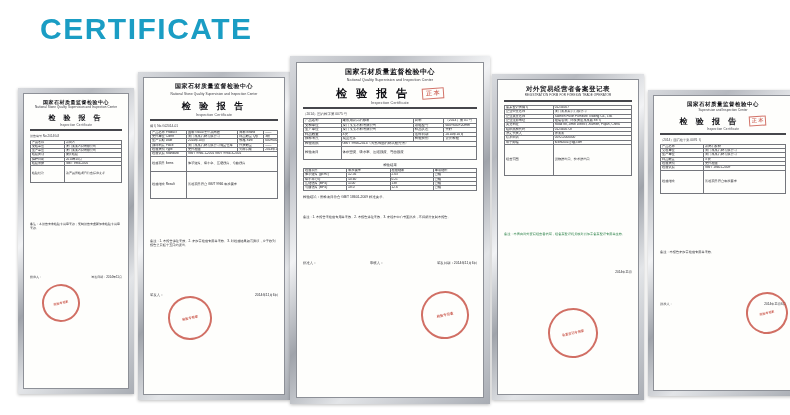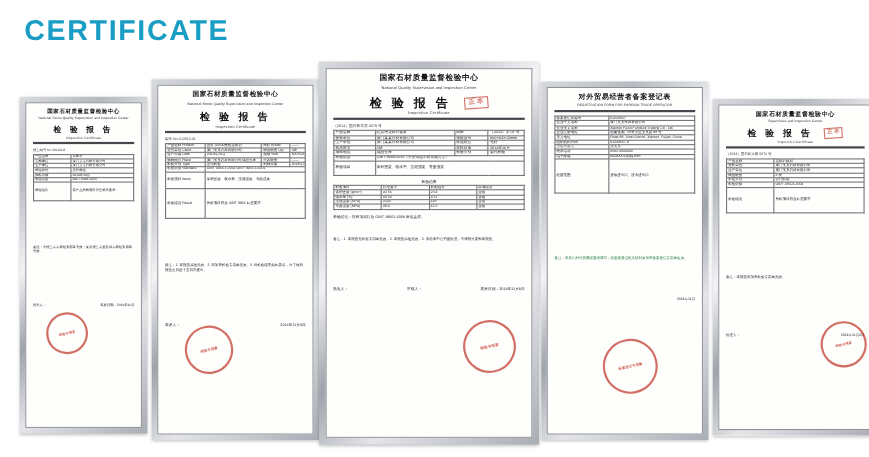--- a/index.html
+++ b/index.html
@@ -12,23 +12,23 @@
     font-family: "Liberation Sans", sans-serif;
   }
   #root {
     position: relative;
     width: 790px;
     height: 415px;
     background: #ffffff;
   }
   .page-title {
     position: absolute;
-    left: 22px;
+    left: 40px;
     top: 12px;
-    font-size: 26px;
+    font-size: 30px;
     font-weight: bold;
     letter-spacing: 1.5px;
     color: #1a9dc4;
     font-family: "Liberation Sans", sans-serif;
   }
 
   
   .frame {
     position: absolute;
     box-sizing: border-box;

